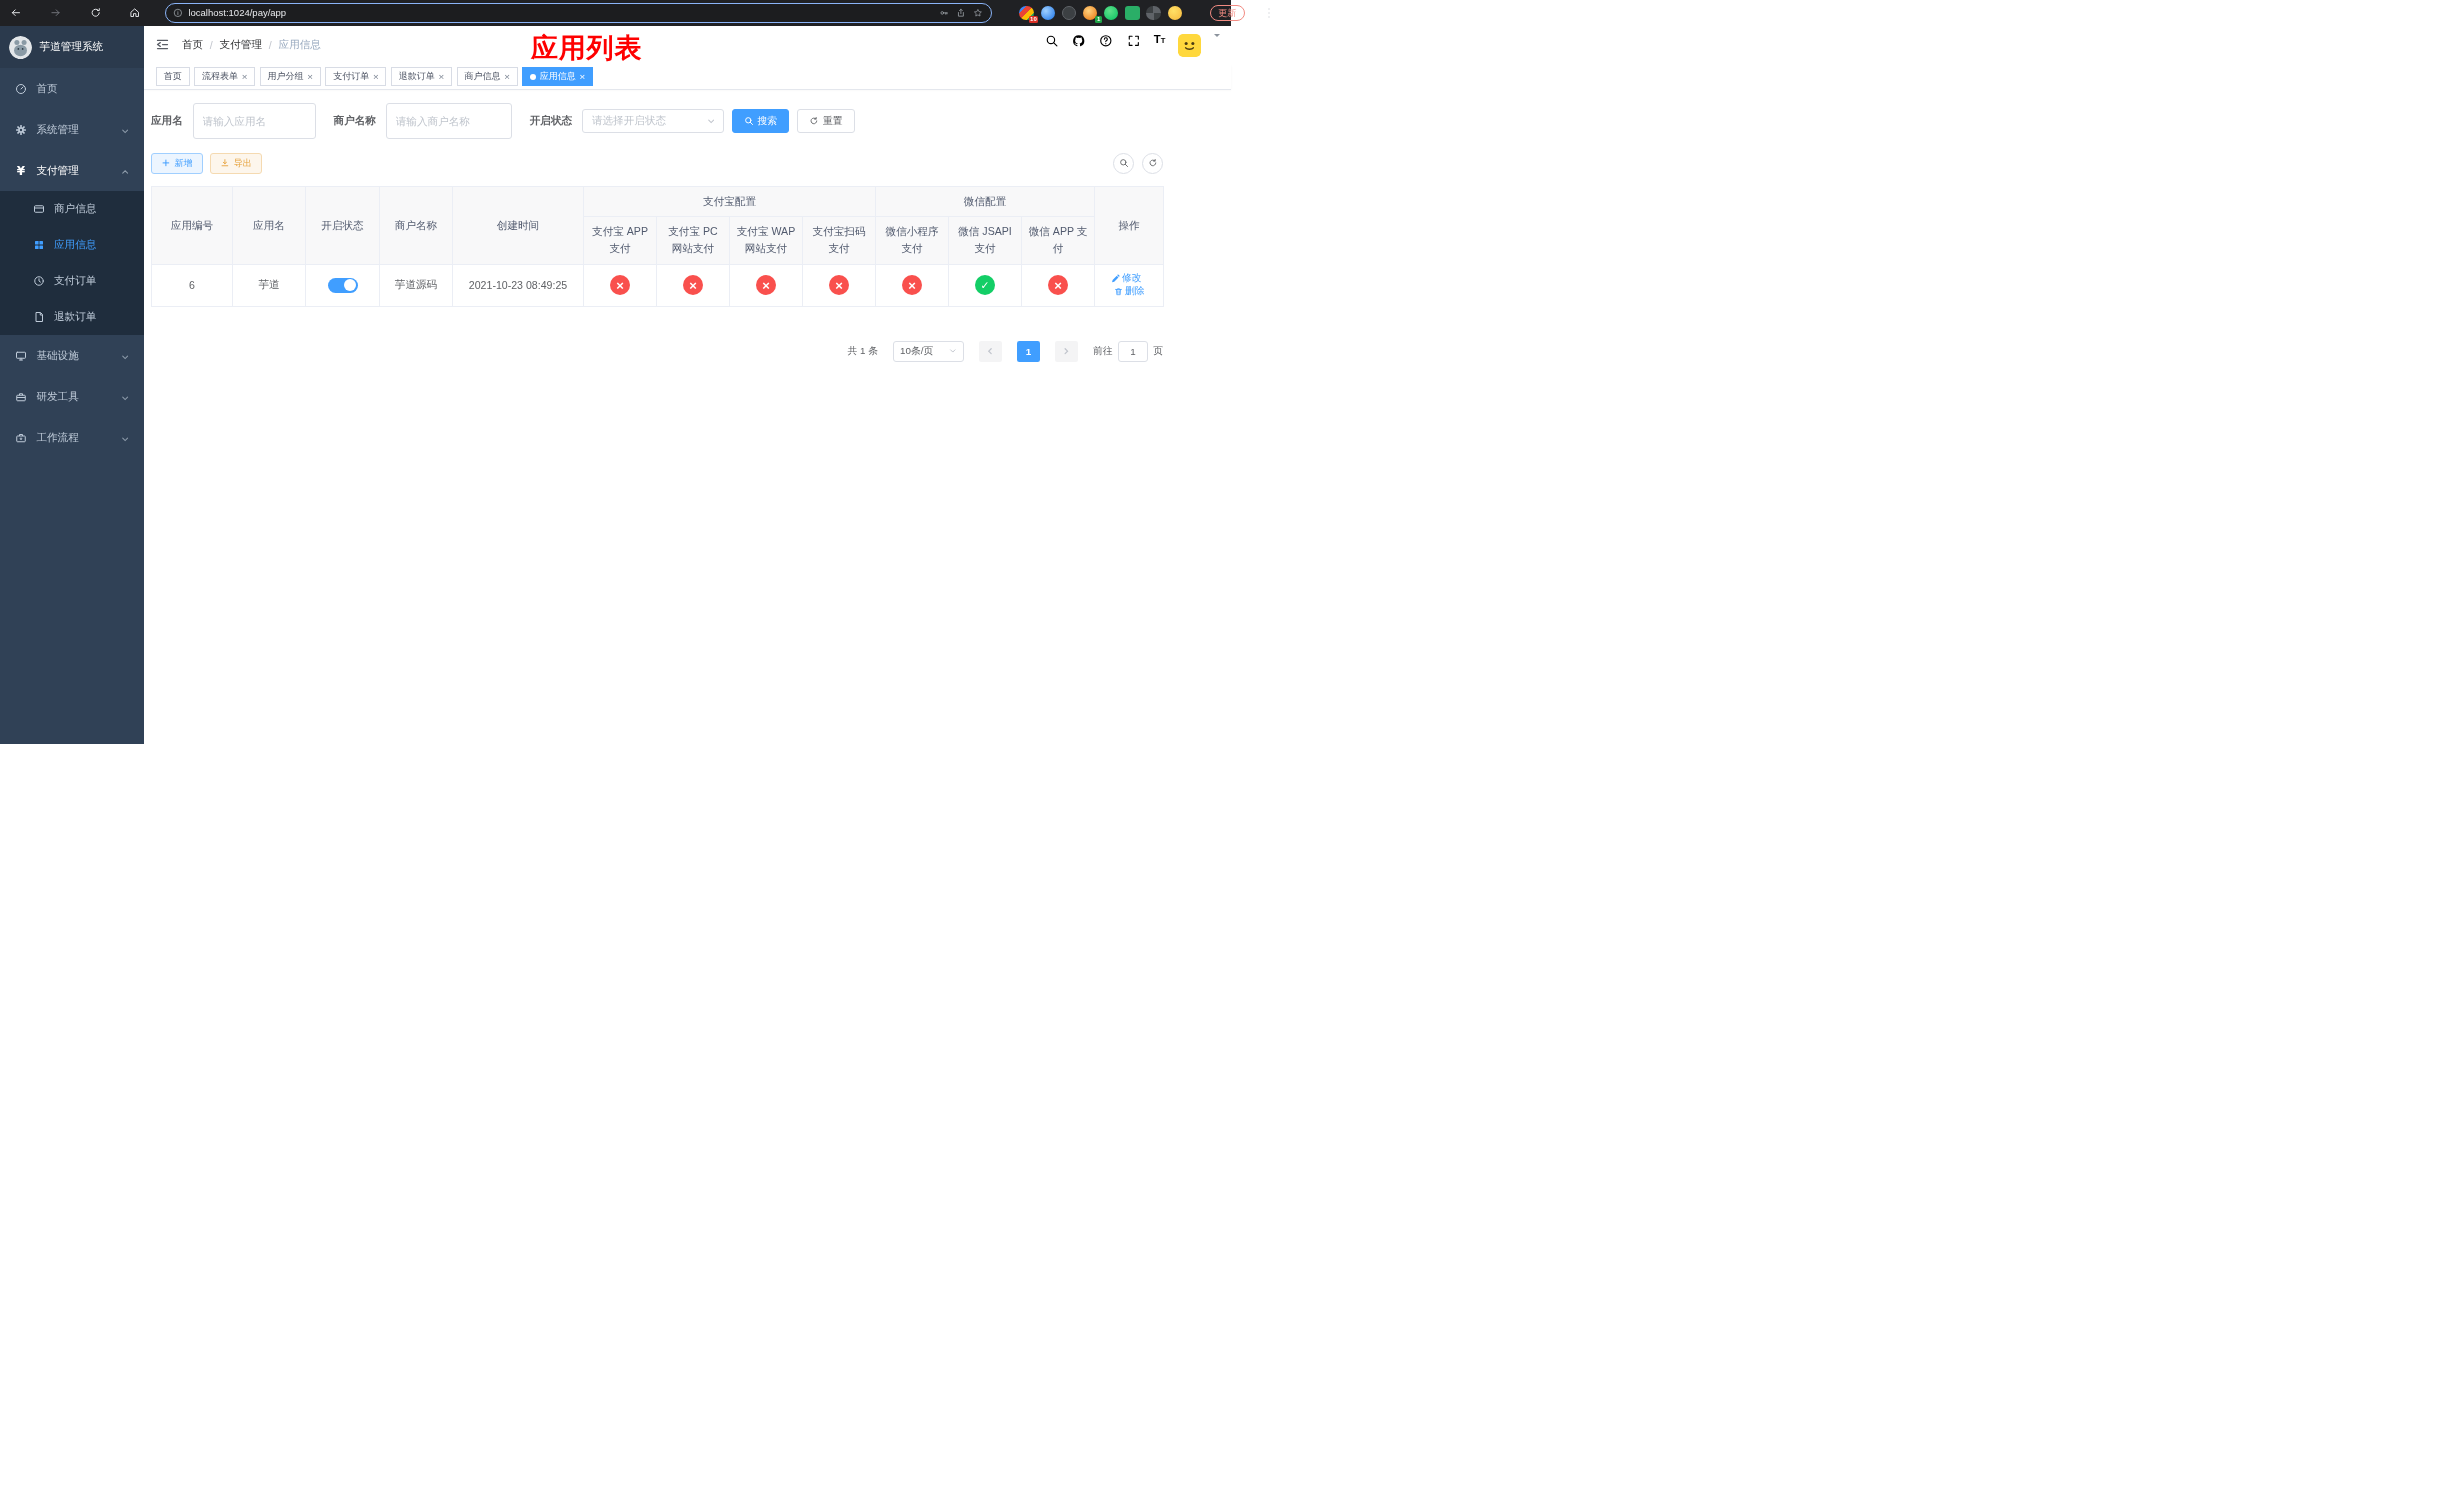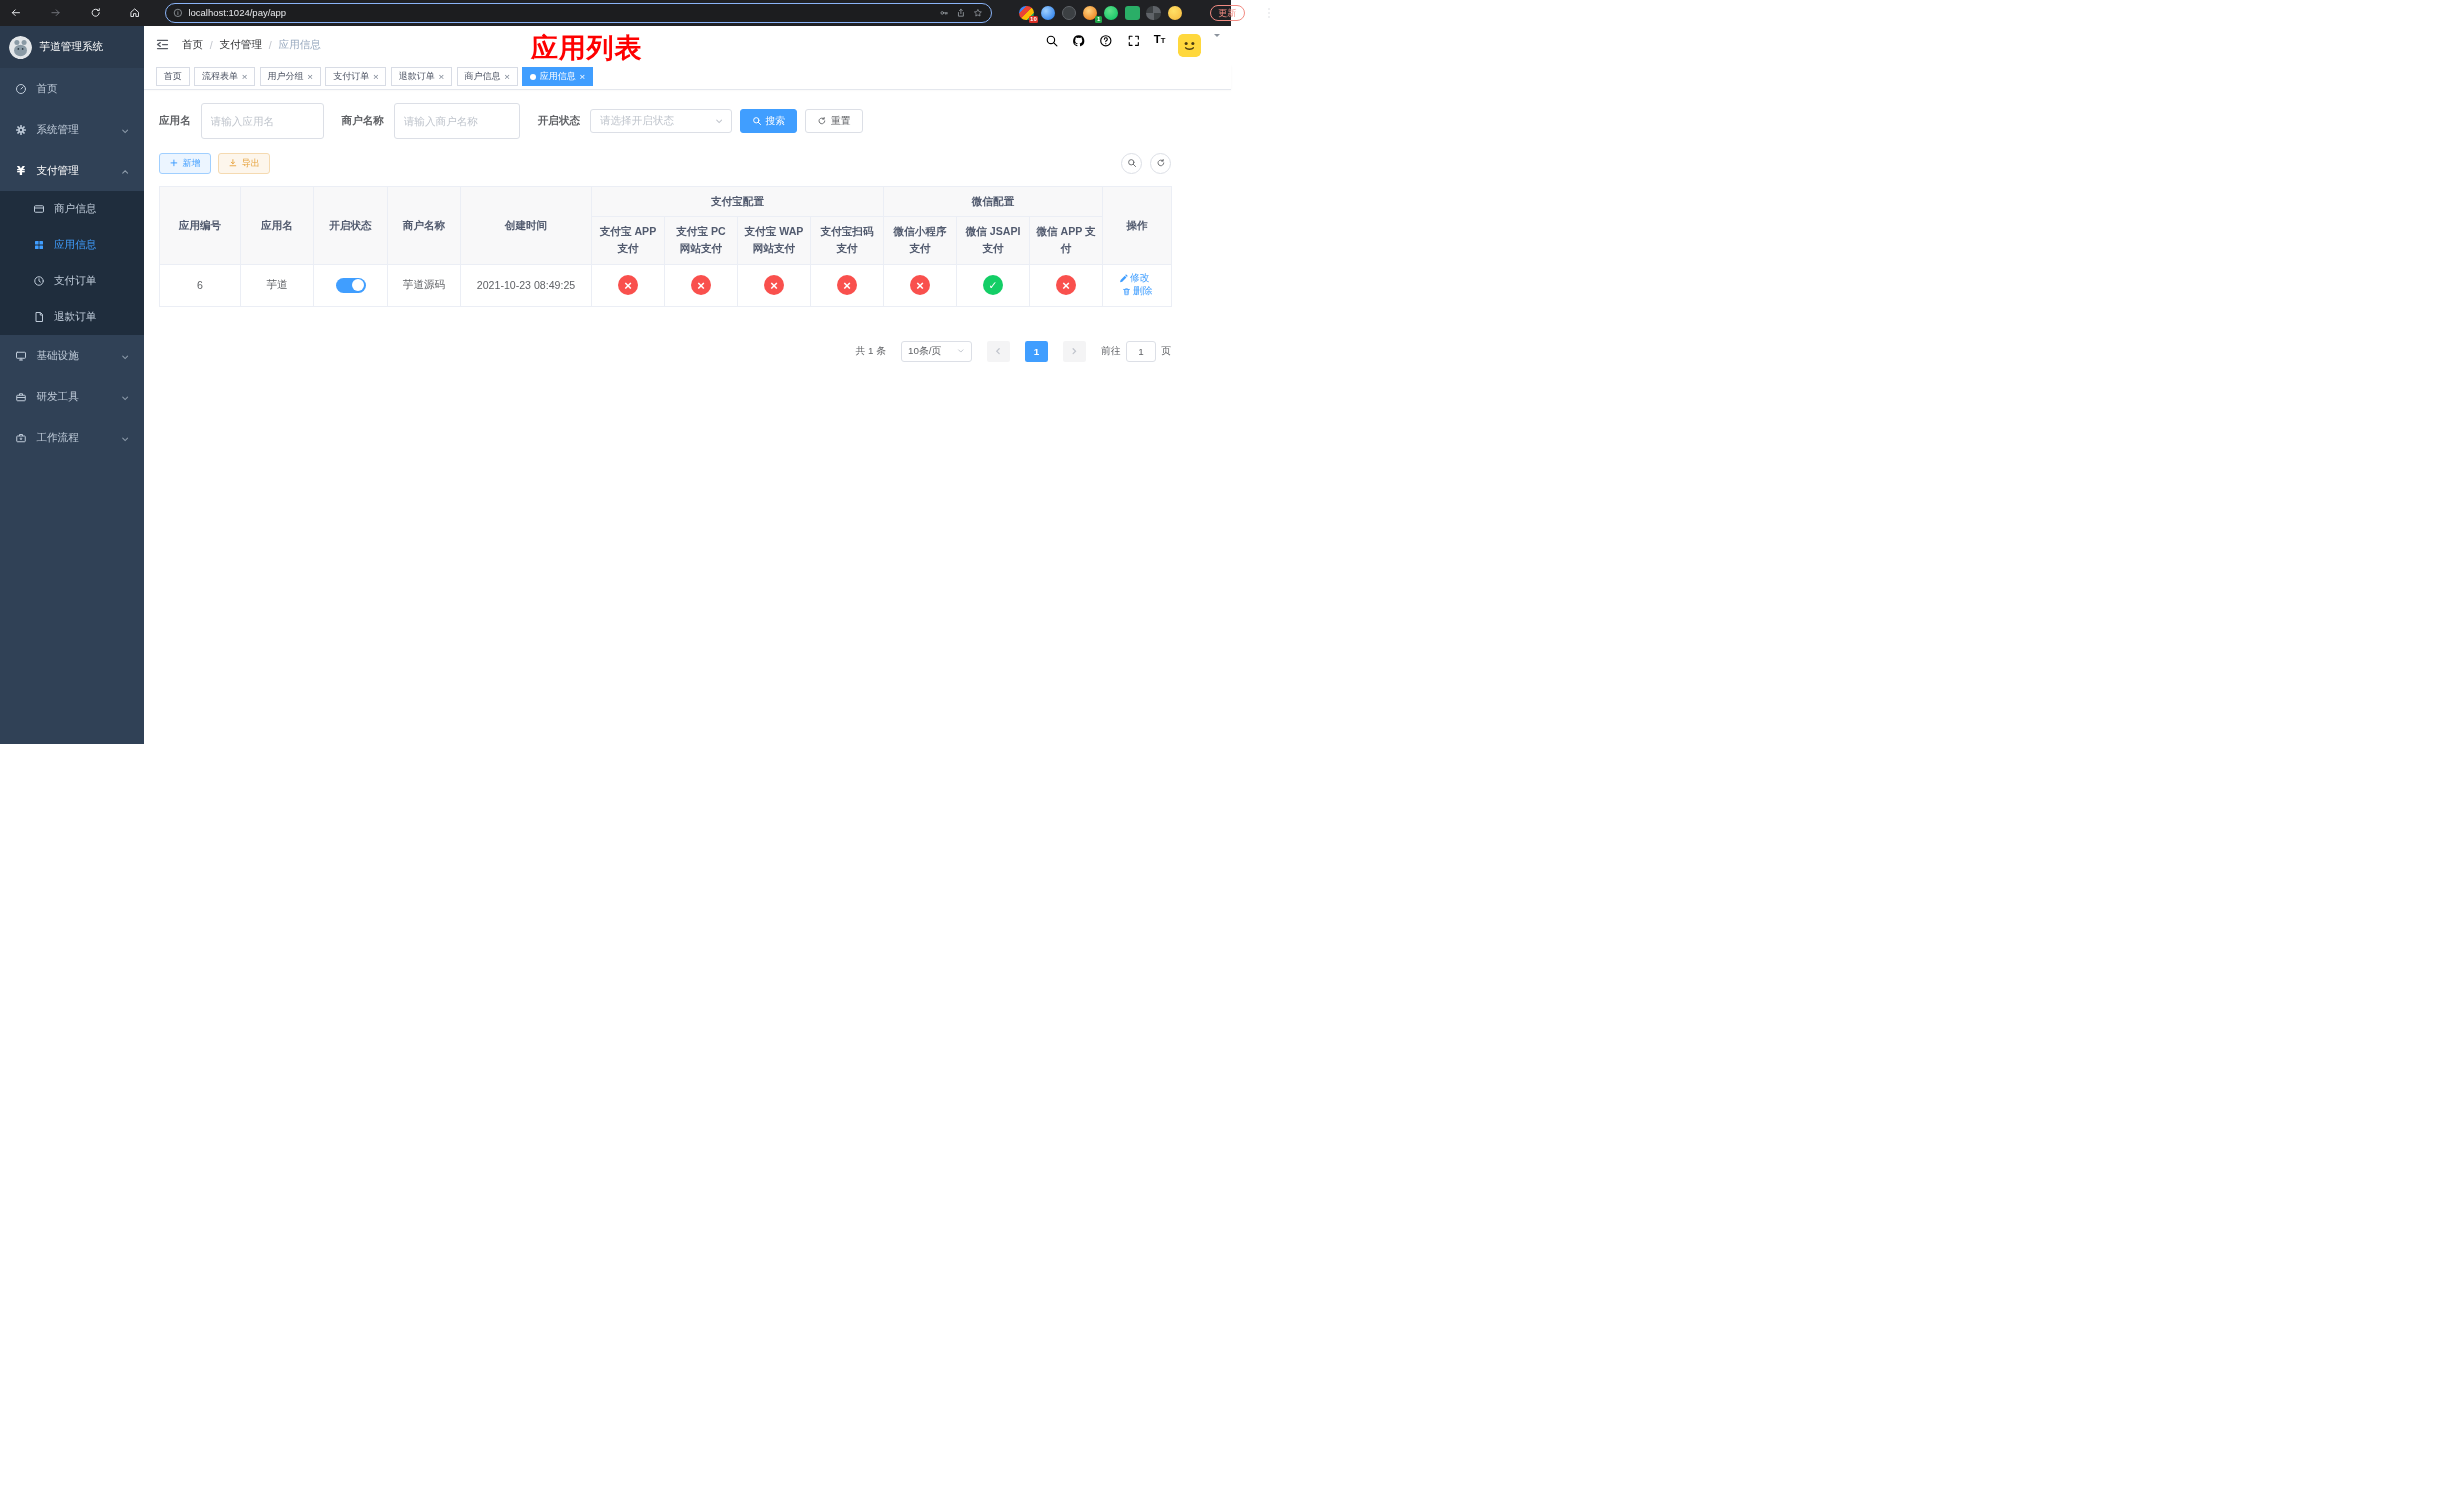--- a/index.html
+++ b/index.html
@@ -60,21 +60,21 @@
 
   
   .tagsbar{height:26px;display:flex;align-items:center;gap:4.5px;padding:0 12px;border-bottom:0.8px solid #e4e7ed;box-shadow:0 0.8px 2.3px rgba(0,0,0,.04)}
   .tag{height:19.7px;display:inline-flex;align-items:center;gap:3.8px;padding:0 6.8px;border:0.8px solid #d8dce5;background:#fff;color:#495060;font-size:9px;cursor:pointer;white-space:nowrap}
   .tag .tag-close{font-size:9.8px;line-height:1;color:#7d8694;cursor:pointer}
   .tag.active{background:#409eff;border-color:#409eff;color:#fff}
   .tag.active .tag-close{color:#fff}
   .tag .dot{width:6px;height:6px;border-radius:50%;background:#fff}
 
   
-  .content{flex:1;padding:13px 15px;position:relative}
+  .content{flex:1;padding:13px 7px;position:relative}
   .inner{width:1012px}
 
   .filters{display:flex;align-items:center;margin-bottom:13.6px;font-size:10.6px;color:#606266}
   .f-label{font-weight:700;color:#606266;margin-right:9.8px;white-space:nowrap}
   .inp{height:36px;border:0.8px solid #dcdfe6;border-radius:3px;padding:0 9px;font-size:10.6px;color:#606266;outline:none;background:#fff}
   .inp::placeholder{color:#bfc4cc}
   .sel{height:24px;border:0.8px solid #dcdfe6;border-radius:3px;padding:0 7.6px 0 9px;display:flex;align-items:center;justify-content:space-between;color:#bfc4cc;font-size:10.6px;cursor:pointer;background:#fff}
   .sel .sel-caret{width:8.3px;height:8.3px;color:#c0c4cc}
   .gap24{width:18px}.gap10{width:7.6px}
 
@@ -86,21 +86,21 @@
   .btn-plain-warning{background:#fdf6ec;border-color:#f5dab1;color:#e6a23c}
 
   .toolbar{display:flex;align-items:center;gap:7.6px;margin-bottom:12px}
   .toolbar-right{margin-left:auto;display:flex;align-items:center;gap:7.6px}
   .icon-circle{width:21px;height:21px;border:0.8px solid #dcdfe6;border-radius:50%;background:#fff;color:#606266;display:flex;align-items:center;justify-content:center;cursor:pointer}
   .icon-circle svg{width:9.8px;height:9.8px}
 
   
   table.grid{border-collapse:collapse;table-layout:fixed;width:1012px;font-size:10.6px;color:#606266}
   .grid th,.grid td{border:0.8px solid #ebeef5;text-align:center;padding:3px 6px;vertical-align:middle;word-break:normal}
-  .grid thead th{background:#f8f8f9;color:#515a6e;font-weight:700;line-height:1.6}
+  .grid thead th{background:#f8f8f9;color:#515a6e;font-weight:400;line-height:1.6}
   .grid thead tr.group-row th{height:30px}
   .grid thead tr.sub-row th{height:48px}
   .grid tbody td{height:42px;background:#fff}
 
   .toggle{width:30px;height:15px;border-radius:7.6px;background:#409eff;position:relative;display:inline-block;cursor:pointer;vertical-align:middle}
   .toggle::after{content:"";position:absolute;right:1.5px;top:1.5px;width:12px;height:12px;border-radius:50%;background:#fff}
 
   .status-dot{width:20.4px;height:20.4px;border-radius:50%;display:inline-flex;align-items:center;justify-content:center;color:#fff;font-size:13px;font-weight:700;line-height:1}
   .status-dot[data-status="fail"]{background:#f9504d}
   .status-dot[data-status="success"]{background:#13ce66}

